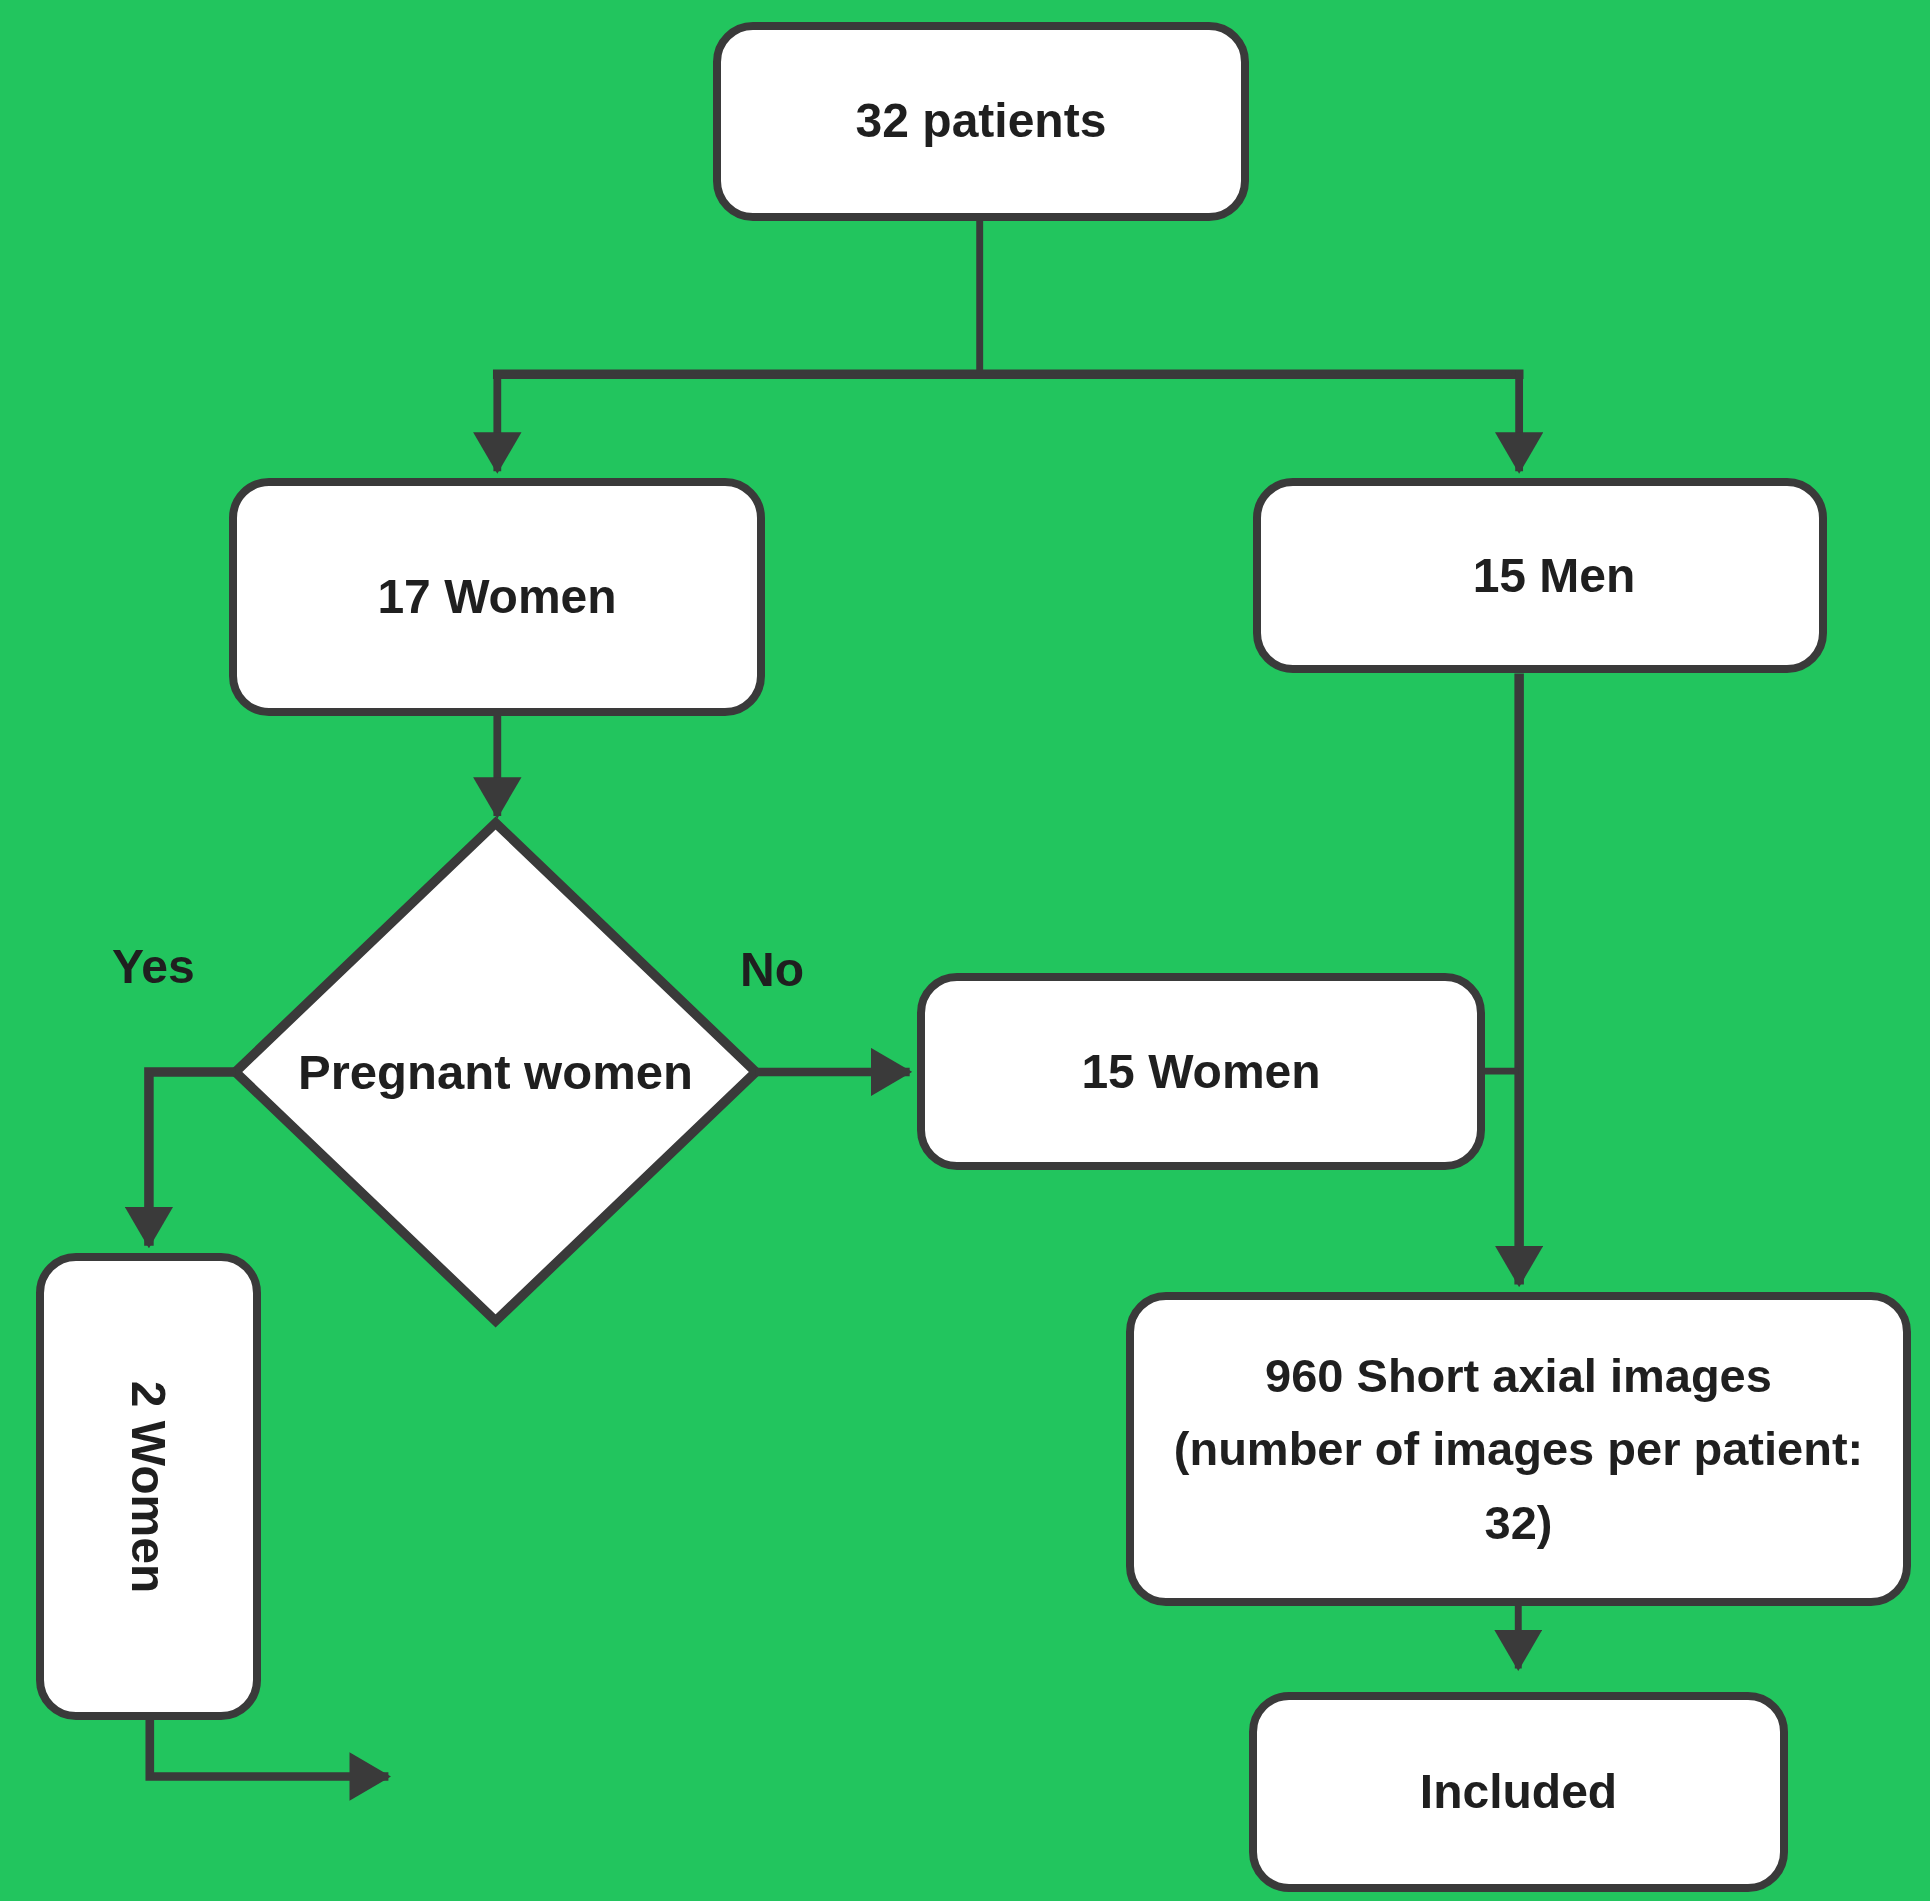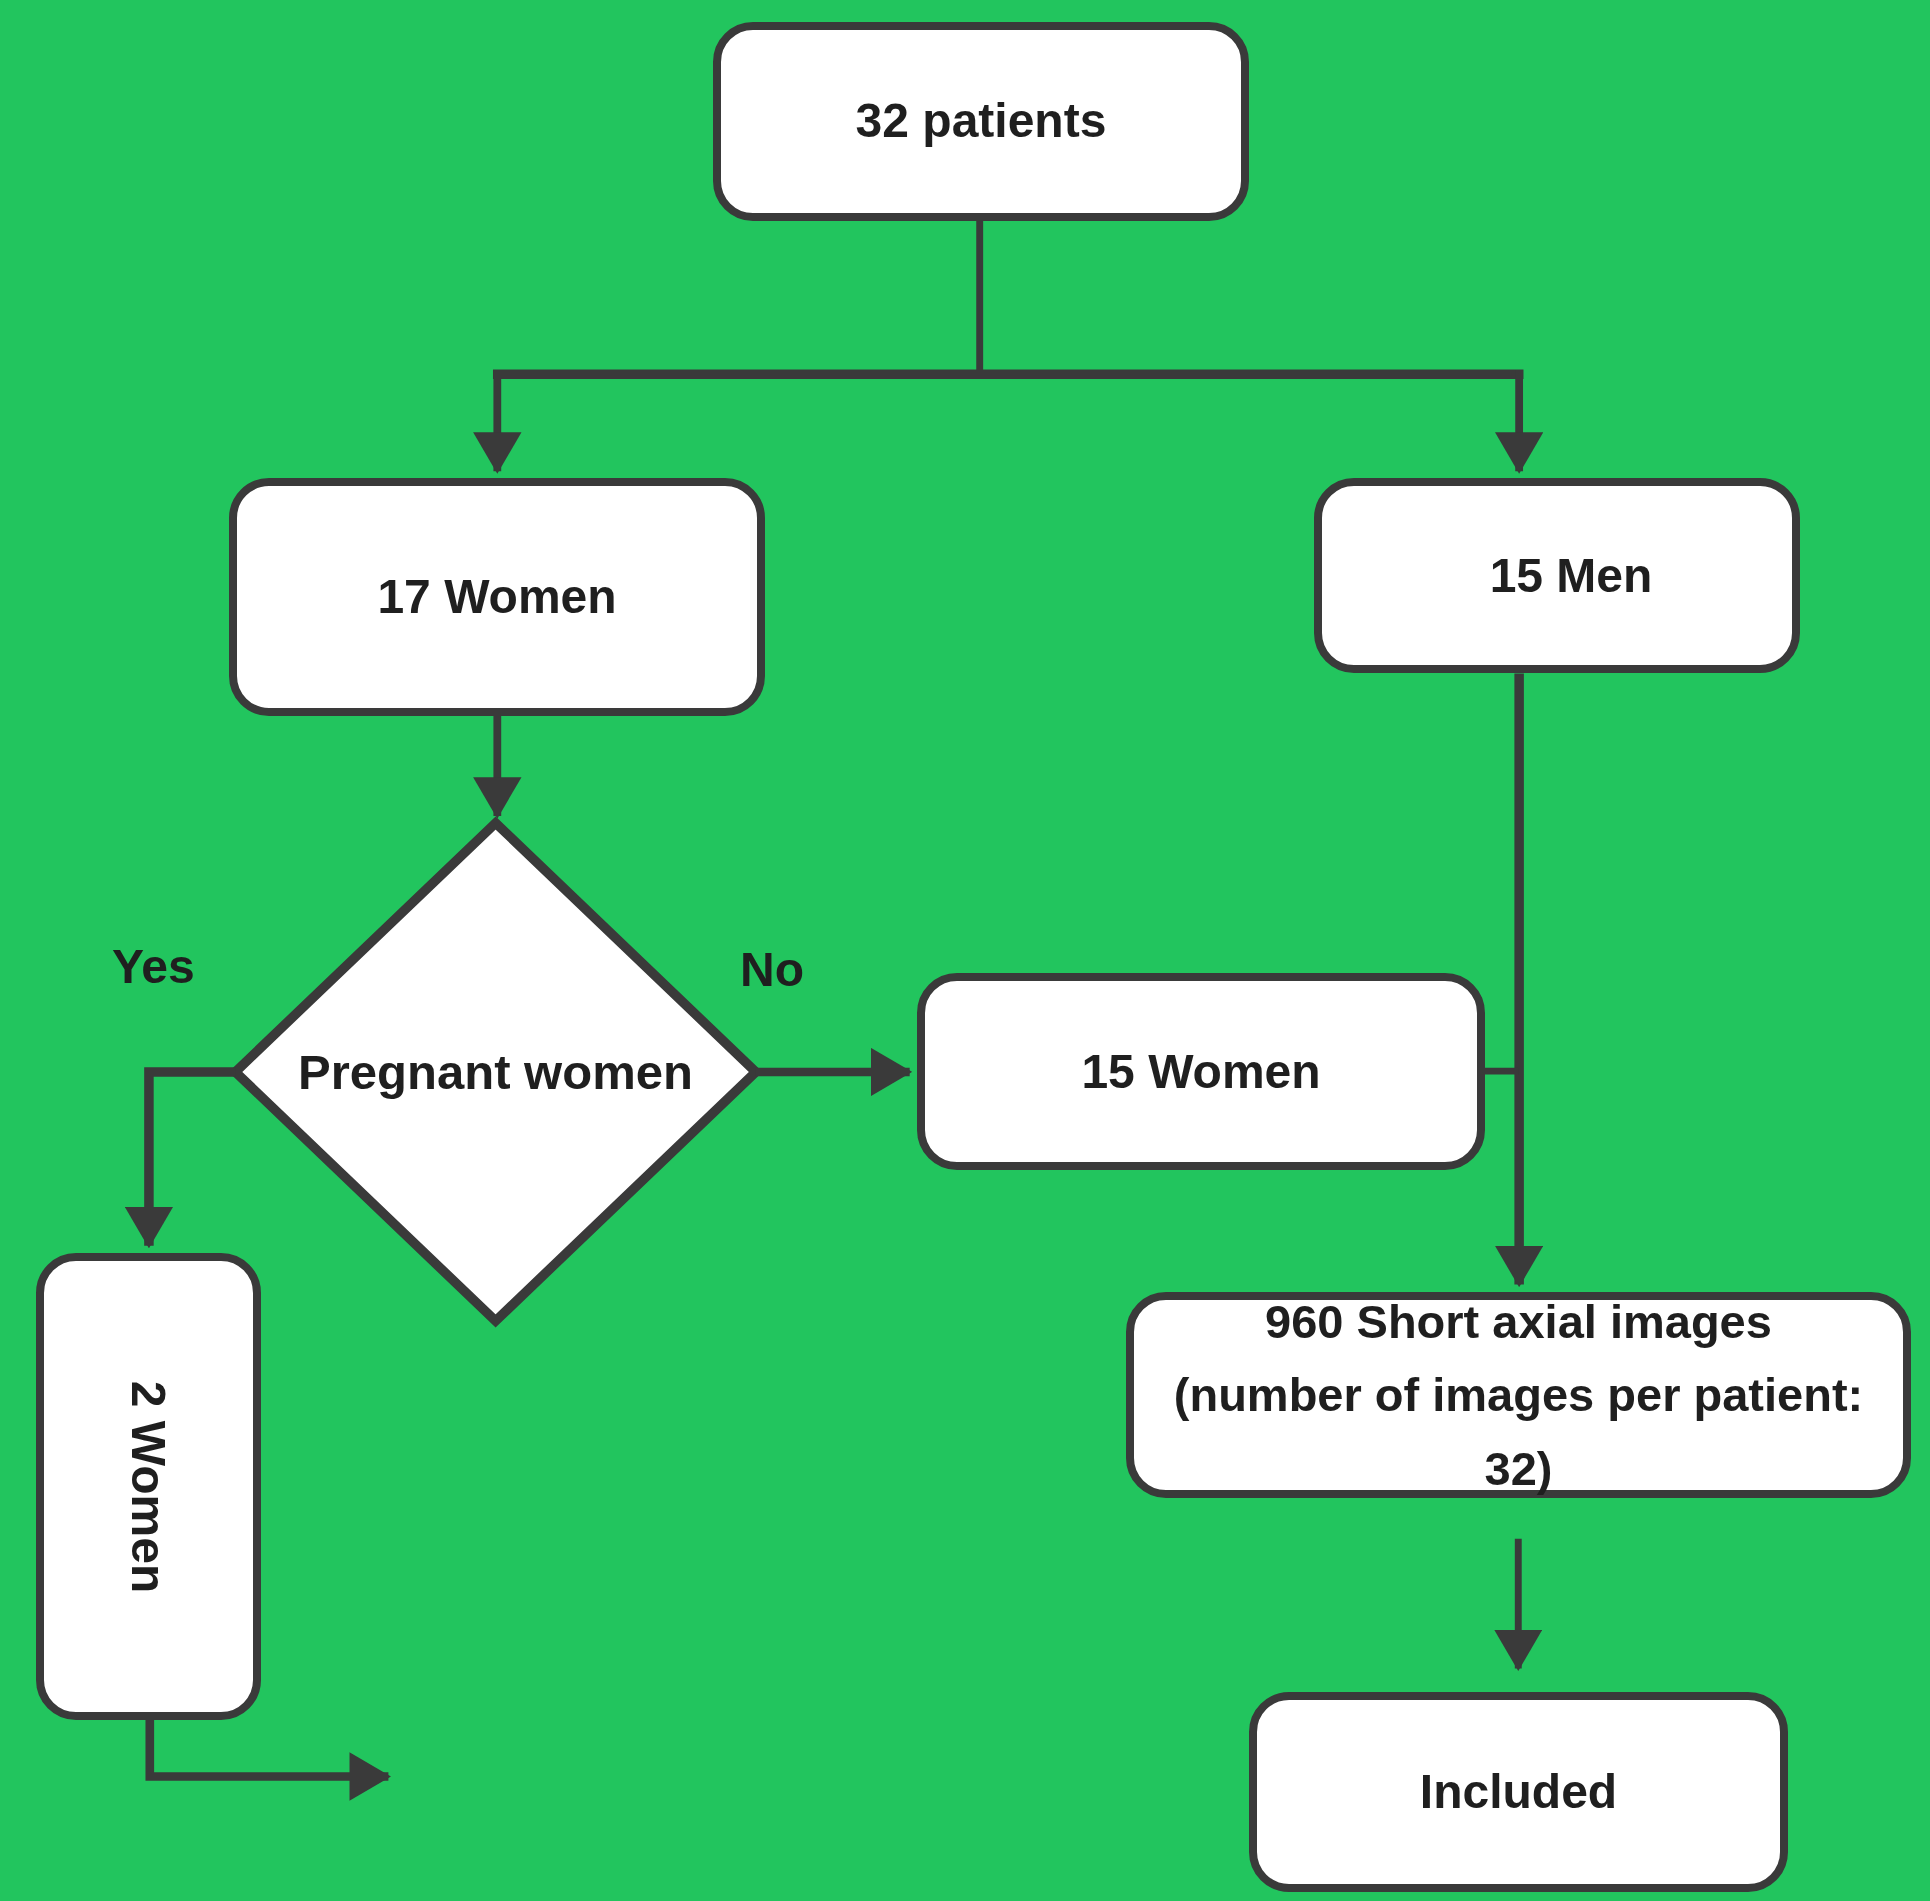--- a/index.html
+++ b/index.html
@@ -32,24 +32,24 @@
     align-items: center;
     justify-content: center;
     font-weight: bold;
     font-size: 48px;
     color: #1f1f1f;
     text-align: center;
     line-height: 1.25;
   }
   #n-patients  { left: 713px;  top: 21.6px;   width: 536px; height: 199px; }
   #n-women17   { left: 229px;  top: 478px;  width: 536px; height: 238px; }
-  #n-men15     { left: 1314px; top: 478px;  width: 486px; height: 195px; padding-left: 28px; }
+  #n-men15     { left: 1253px; top: 478px;  width: 574px; height: 195px; padding-left: 28px; }
   #n-women15   { left: 917px; top: 973px; width: 568px; height: 197px; }
   #n-women2    { left: 36px;   top: 1253px; width: 225px; height: 467px; }
-  #n-images960 { left: 1126px; top: 1292px; width: 785px; height: 206px;
+  #n-images960 { left: 1126px; top: 1292px; width: 785px; height: 314px;
                  font-size: 47px; line-height: 1.56; padding: 0 7px; }
   #n-excluded  { left: 395px;  top: 1676px; width: 536px; height: 202px; }
   #n-included  { left: 1249px; top: 1676px; width: 539px; height: 200px; margin-top: 16px; }
 
   #n-women2 .vtext {
     transform: rotate(90deg);
     white-space: nowrap;
   }
   .diamond-label {
     position: absolute;

